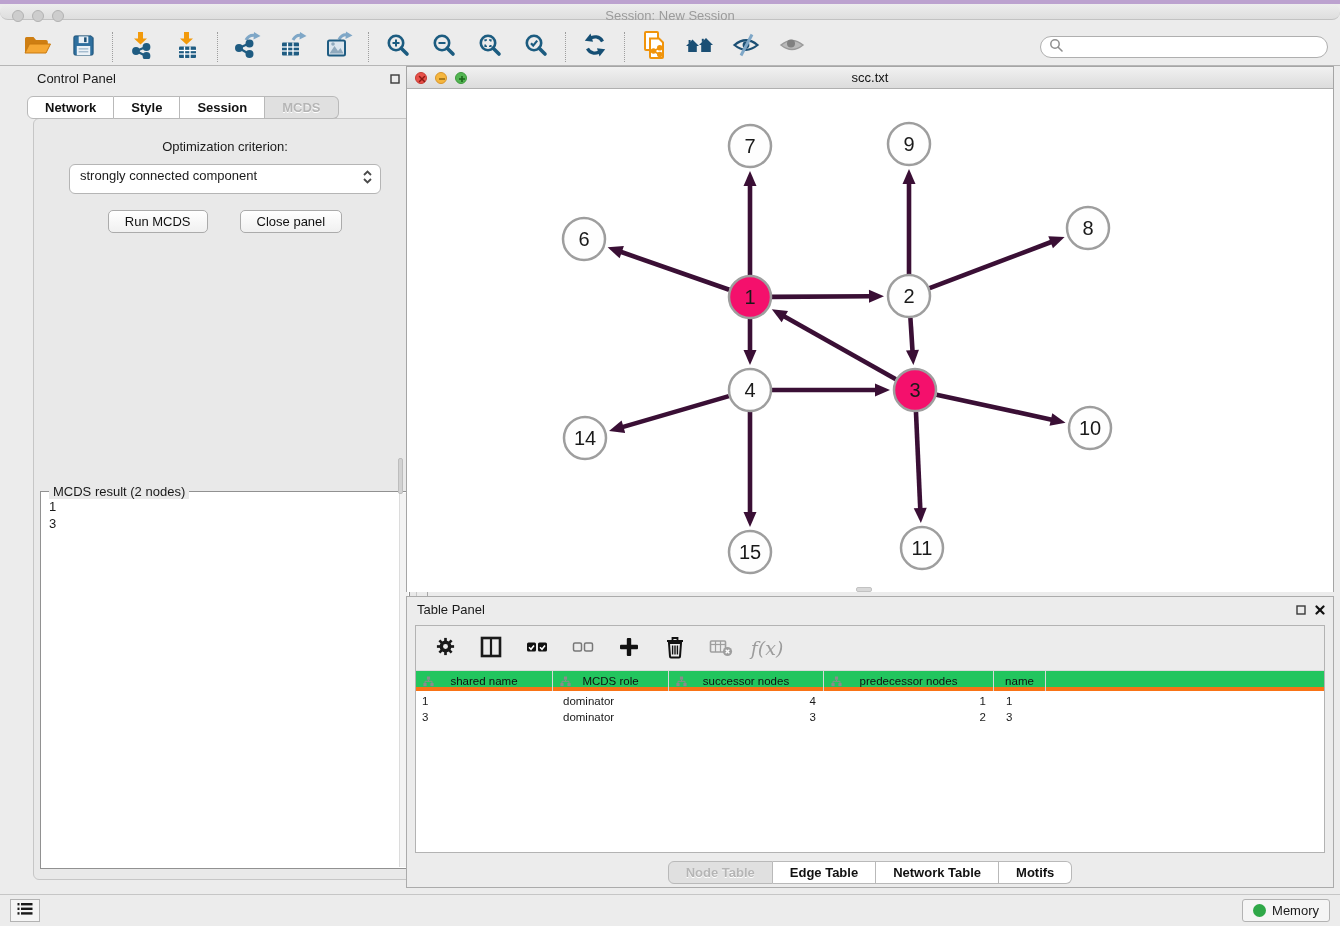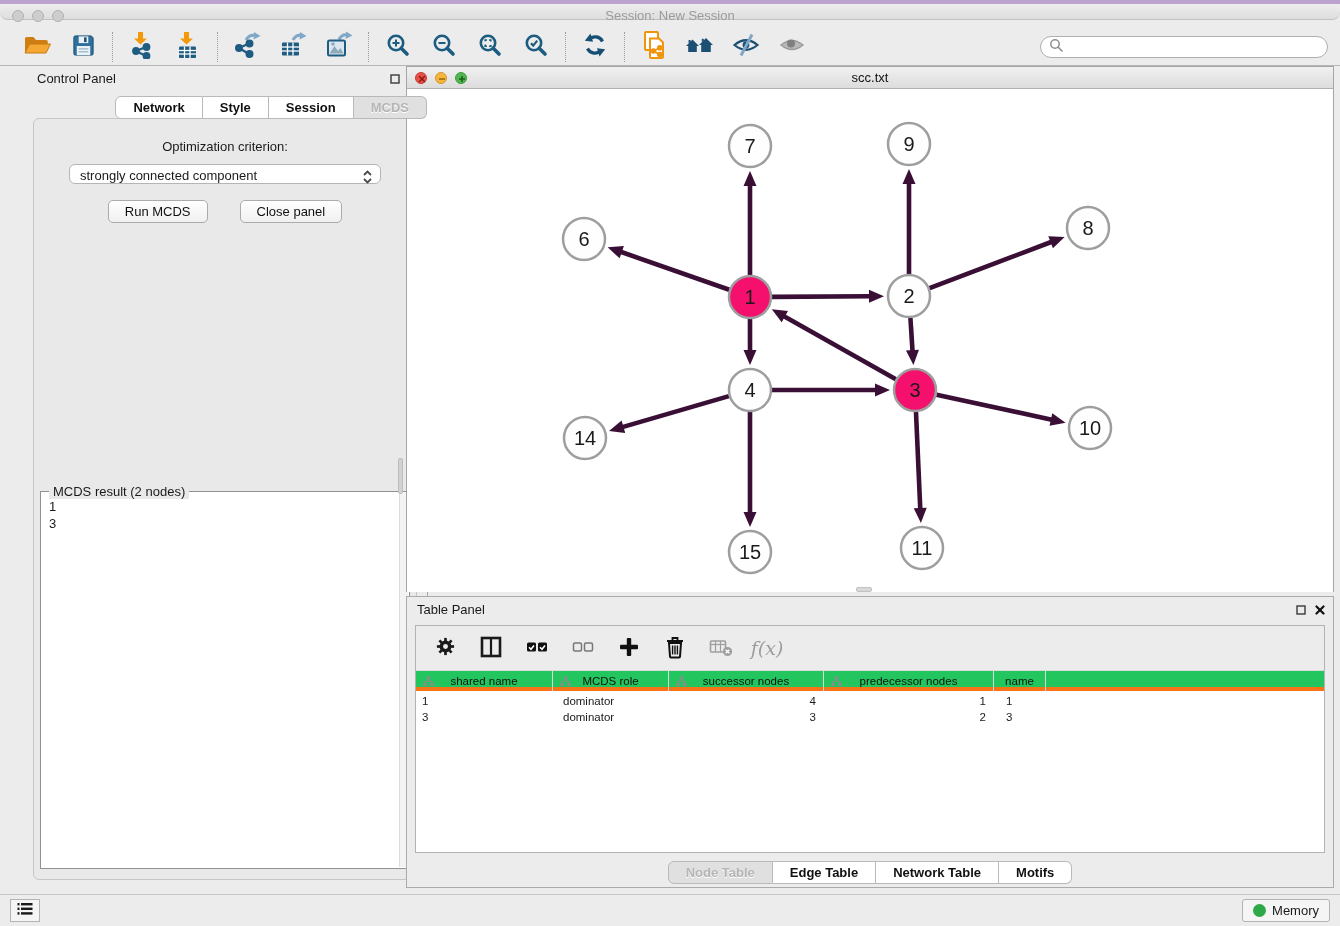--- a/index.html
+++ b/index.html
@@ -22,30 +22,30 @@
   .tb-btn { display:flex; align-items:center; justify-content:center; width:32px; height:32px; }
   .search-wrap { position:absolute; right:12px; top:8px; width:288px; height:22px; background:#fff;
     border:1px solid #AFAFAF; border-radius:11px; display:flex; align-items:center; padding-left:8px; }
   .search-wrap input { border:none; outline:none; flex:1; height:18px; font-size:12px; background:transparent; font-family:"Liberation Sans",sans-serif;}
 
   
   .control-panel { position:absolute; left:0; top:66px; width:401px; height:822px; background:#ECECEC; border-right:1px solid #A8A8A8;margin-left:27px; }
   .cp-header { position:relative; height:26px; }
   .cp-title { position:absolute; left:10px; top:5px; color:#1a1a1a; }
   .panel-btns { position:absolute; right:8px; top:6px; display:flex; gap:9px; align-items:center; }
-  .tabbar { position:absolute; top:30px; left:0; width:100%; display:flex; justify-content:flex-end; z-index:2; }
+  .tabbar { position:absolute; top:30px; left:0; width:100%; display:flex; justify-content:flex-start; z-index:2; }
   .tab { height:23px; line-height:21px; padding:0 17px; background:#fff; border:1px solid #B9B9B9; border-left:none;
     font-weight:bold; color:#111; }
   .tab:first-child { border-left:1px solid #B9B9B9; border-radius:6px 0 0 6px; }
   .tab:last-child { border-radius:0 6px 6px 0; }
   .tab.selected { background:#E0E0E0; color:#B5B5B5; text-shadow:0 1px 0 #fff; }
   .cp-body { position:absolute; left:6px; right:10px; top:52px; bottom:8px; background:#E9E9E9;
     border:1px solid #C6C6C6; border-radius:6px; }
   .opt-label { margin-top:20px; text-align:center; }
-  .criterion { position:relative; margin:10px auto 0 auto; width:312px; height:20px; background:#fff;
+  .criterion { position:relative; margin:10px auto 0 auto; width:312px; height:30px; background:#fff;
     border:1px solid #B5B5B5; border-radius:6px; line-height:22px; padding-left:10px; }
   .stepper { position:absolute; right:6px; top:3px; }
   .btn-row { display:flex; justify-content:center; gap:32px; margin-top:16px; }
   .push-btn { height:23px; padding:0 16px; background:linear-gradient(#fff,#F0F0F0); border:1px solid #ABABAB;
     border-radius:5px; font-size:13px; line-height:21px; color:#111; }
   .result-fieldset { position:absolute; left:6px; right:6px; top:372px; bottom:10px;
     border:1px solid #919191; background:#fff; }
   .result-legend { position:absolute; top:-8px; left:8px; background:#E9E9E9; padding:0 4px; font-size:13px; }
   .result-text { position:absolute; left:0; top:2px; right:10px; bottom:0; padding:4px 8px; font-size:13px; line-height:17px; white-space:pre-line; }
   .result-scroll { position:absolute; right:1px; top:1px; bottom:1px; width:9px; background:#F3F3F3; border-left:1px solid #DCDCDC; }

